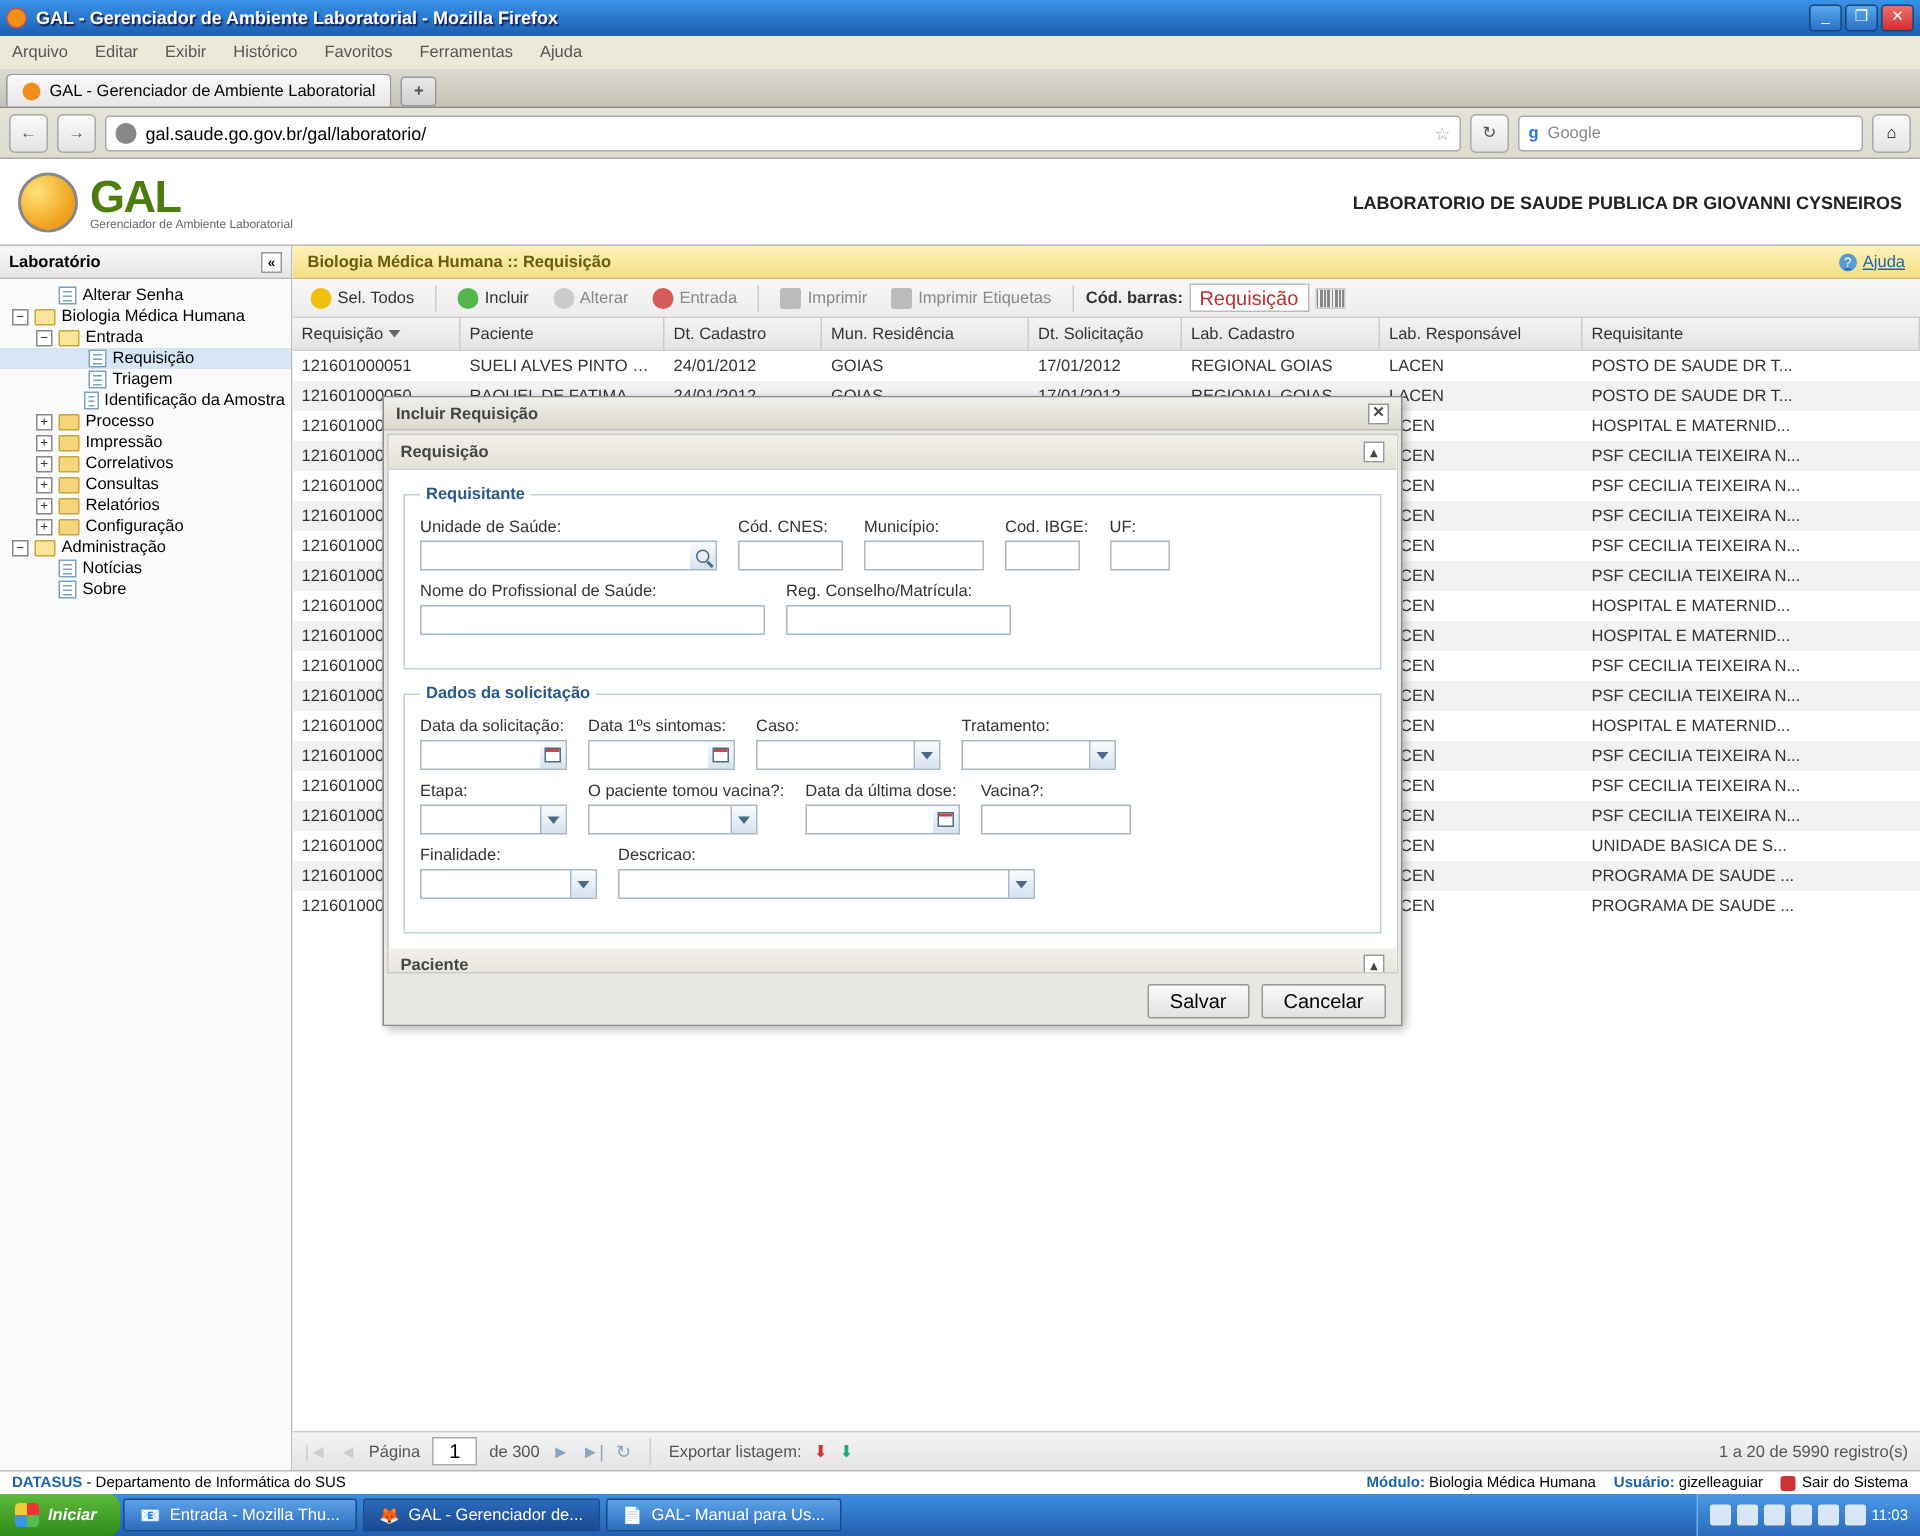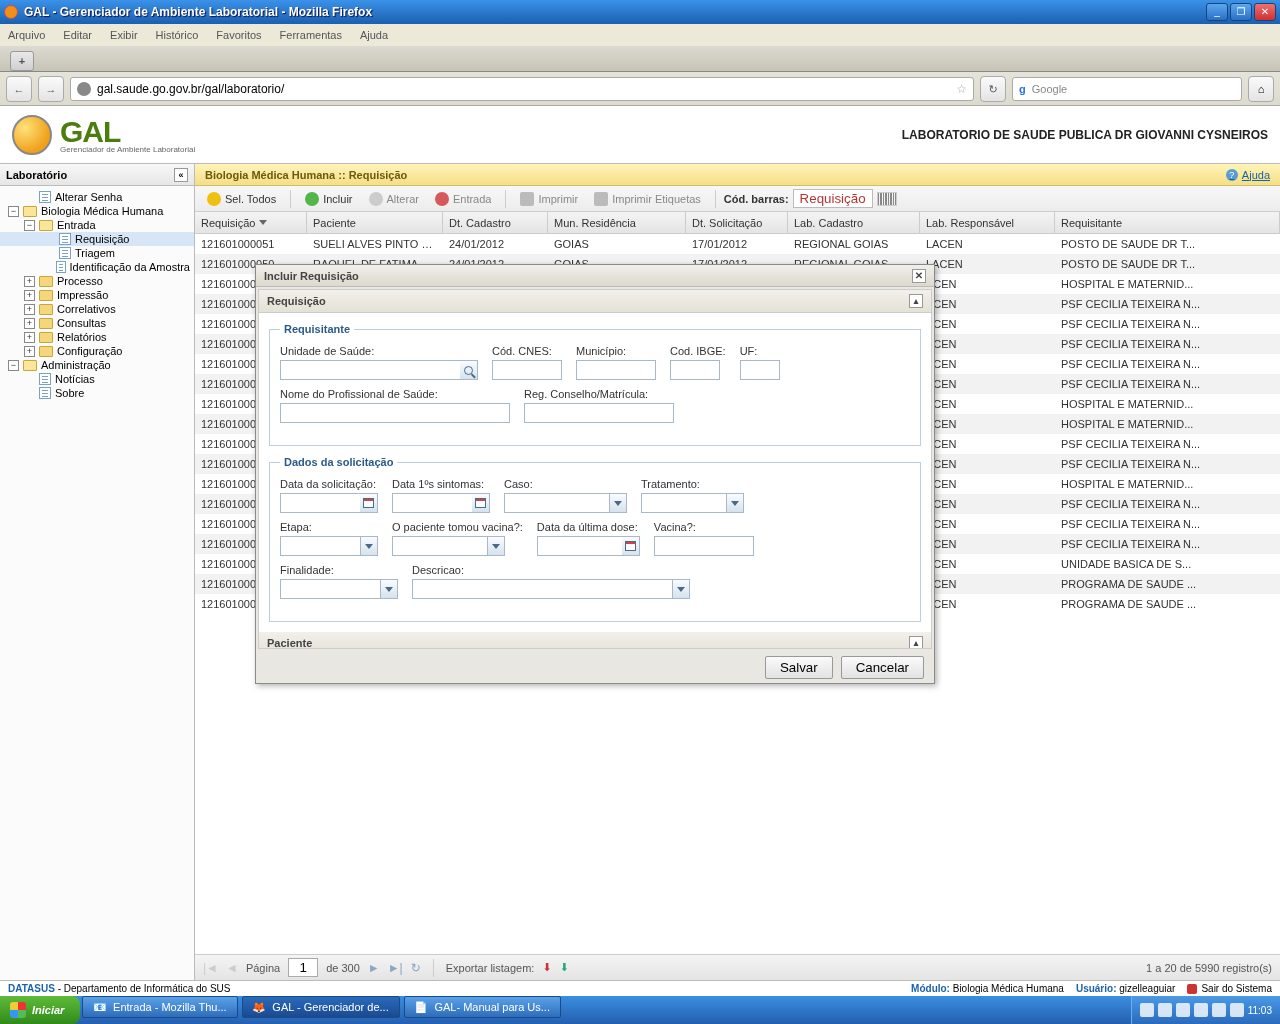--- a/index.html
+++ b/index.html
@@ -117,21 +117,21 @@
 .modal-footer{height:32px;background:#e9e7e1;display:flex;align-items:center;justify-content:flex-end;padding:0 10px;gap:8px;}
 .mbtn{border:1px solid #999;background:linear-gradient(#fafafa,#e2e2e2);padding:3px 14px;border-radius:2px;cursor:pointer;}
 
 
 .app-footer{height:16px;background:#fff;border-top:1px solid #bbb;display:flex;align-items:center;justify-content:space-between;padding:0 8px;font-size:10px;}
 .app-footer b{color:#1a63ac;}
 .logout{display:flex;align-items:center;gap:4px;cursor:pointer;}
 .logout-ico{width:10px;height:10px;background:#c33;border-radius:2px;}
 
 
-.taskbar{height:28px;background:linear-gradient(#3a8ee0,#245fb0);display:flex;align-items:flex-start;}
+.taskbar{height:28px;background:linear-gradient(#3a8ee0,#245fb0);display:flex;align-items:center;}
 .start{height:28px;padding:0 16px 0 10px;background:linear-gradient(#5fbb3a,#2f8a1a);color:#fff;font-weight:bold;font-style:italic;display:flex;align-items:center;gap:6px;border-radius:0 8px 8px 0;}
 .start-ico{width:16px;height:16px;background:#fff;border-radius:3px;background:conic-gradient(#e33 0 25%,#5b5 25% 50%,#39e 50% 75%,#ec3 75% 100%);}
 .task-btn{height:22px;margin:0 2px;padding:0 10px;background:linear-gradient(#5aa2e8,#2e6cbc);color:#fff;border:1px solid #1a4a88;border-radius:2px;display:flex;align-items:center;gap:6px;font-size:11px;max-width:160px;overflow:hidden;}
 .task-btn.active{background:linear-gradient(#2a6abc,#1a4a90);}
 .tray{margin-left:auto;height:28px;background:linear-gradient(#4a9ae6,#2a6abc);display:flex;align-items:center;padding:0 8px;gap:4px;color:#fff;font-size:10px;border-left:1px solid #6ab0ec;}
 .tray-ico{width:14px;height:14px;background:#fff;border-radius:2px;opacity:0.8;}
 </style>
 </head>
 <body>
 
@@ -149,20 +149,24 @@
   <span>Arquivo</span>
   <span>Editar</span>
   <span>Exibir</span>
   <span>Histórico</span>
   <span>Favoritos</span>
   <span>Ferramentas</span>
   <span>Ajuda</span>
 </div>
 
 <div class="ff-tabs">
+  <div class="ff-tab">
+    <div class="tab-ff-icon"></div>
+    <span>GAL - Gerenciador de Ambiente Laboratorial</span>
+  </div>
   <div class="ff-newtab">+</div>
 </div>
 
 <div class="ff-urlbar">
   <div class="nav-btn">←</div>
   <div class="nav-btn">→</div>
   <div class="url-input">
     <div class="globe"></div>
     <span>gal.saude.go.gov.br/gal/laboratorio/</span>
     <span style="margin-left:auto;color:#aaa">☆</span>

